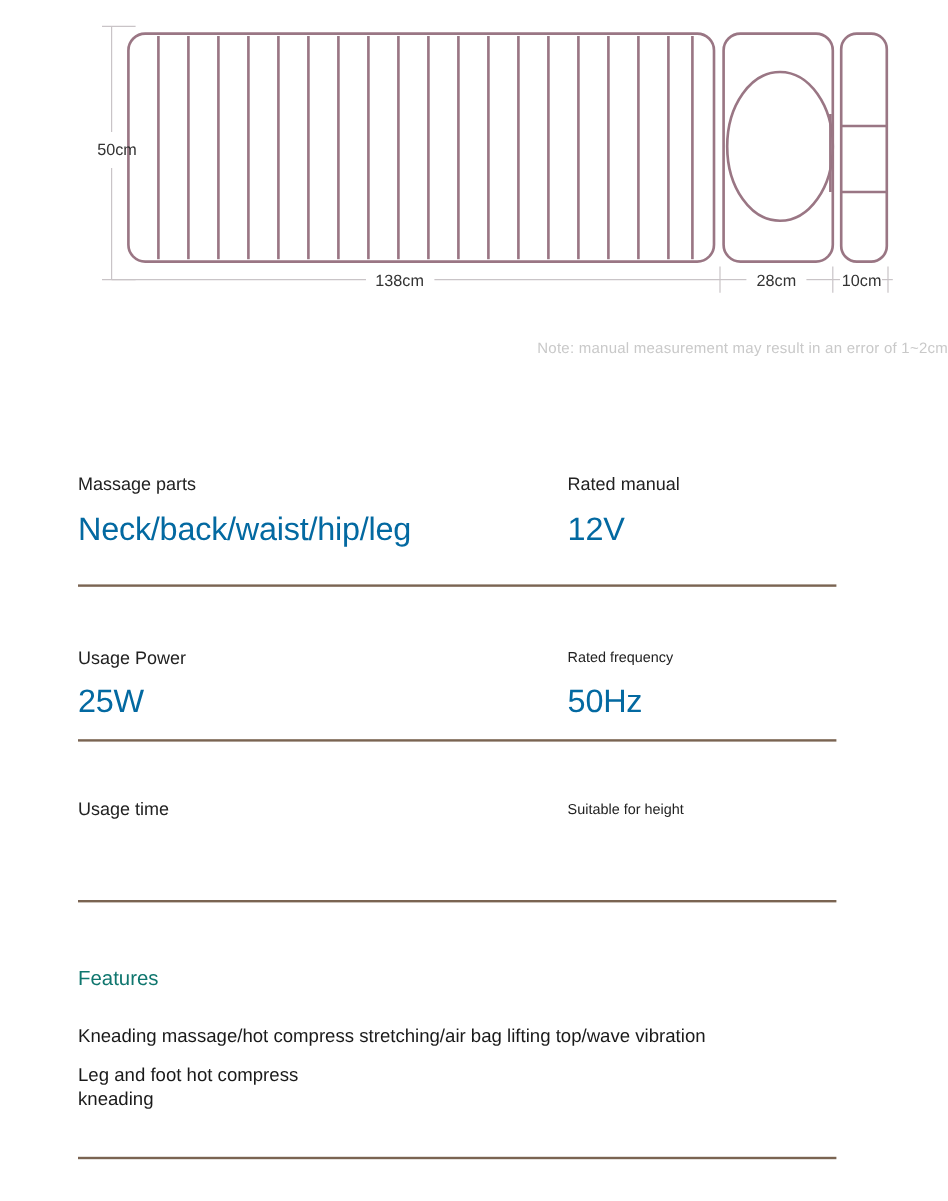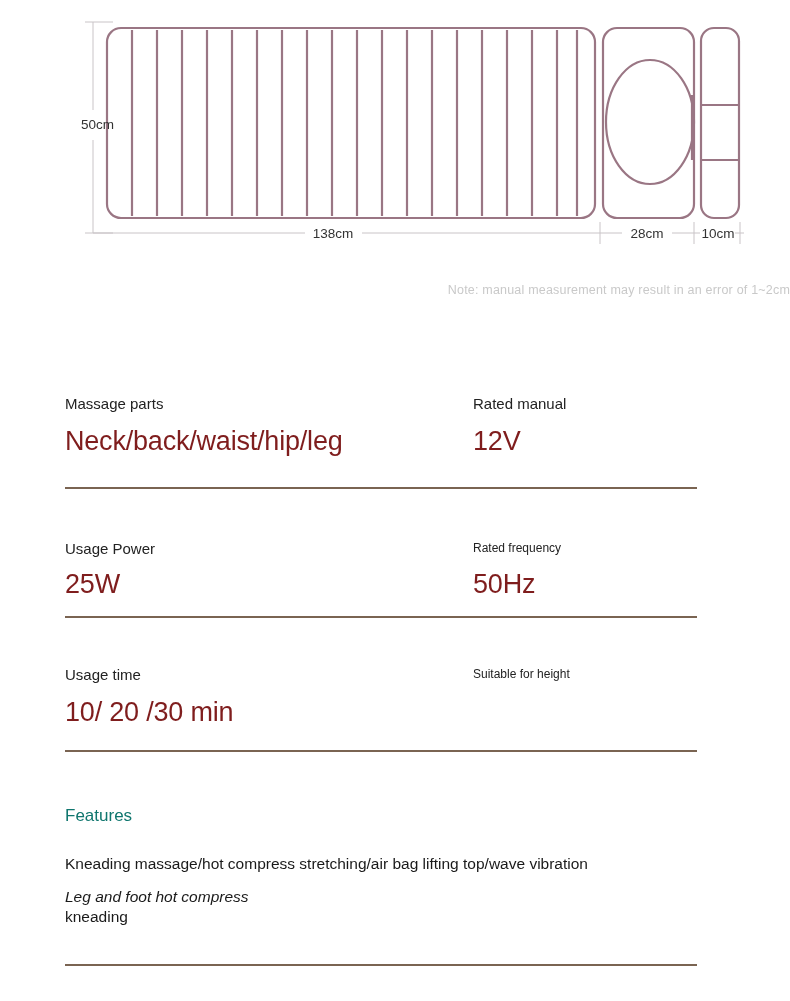--- a/index.html
+++ b/index.html
@@ -62,21 +62,21 @@
     display: block;
     color: #222222;
     white-space: nowrap;
   }
   .spec-label.big   { font-size: 15px; }
   .spec-label.small { font-size: 12px; }
 
   .spec-value {
     display: block;
     font-size: 27px;
-    color: #7f1d1d;
+    color: #0369a1;
     white-space: nowrap;
     letter-spacing: -0.2px;
   }
 
   .divider {
     position: absolute;
     left: 65px;
     width: 632px;
     height: 2px;
     background: #7a6452;
@@ -202,28 +202,27 @@
     <div class="spec-cell right" style="top:48px;">
       <span class="spec-label small">Rated frequency</span>
       <span class="spec-value" style="margin-top:14px;">50Hz</span>
     </div>
     <div class="divider" style="top:123px;"></div>
   </div>
 
   <div class="spec-row" style="height:136px;">
     <div class="spec-cell left" style="top:44px;">
       <span class="spec-label big">Usage time</span>
-      <span class="spec-value" style="margin-top:14px;">10/ 20 /30 min</span>
     </div>
     <div class="spec-cell right" style="top:45px;">
       <span class="spec-label small">Suitable for height</span>
     </div>
     <div class="divider" style="top:128px;"></div>
   </div>
 
   <div id="features-section" style="position:relative;height:243px;">
     <div class="features-title" style="top:48px;">Features</div>
     <div class="features-line" style="top:97px;">Kneading massage/hot compress stretching/air bag lifting top/wave vibration</div>
-    <div class="features-line" style="top:130px;font-style:italic;">Leg and foot hot compress</div>
+    <div class="features-line" style="top:130px;">Leg and foot hot compress</div>
     <div class="features-line" style="top:150px;">kneading</div>
     <div class="divider" style="top:206px;"></div>
   </div>
 </div>
 
 </body></html>

